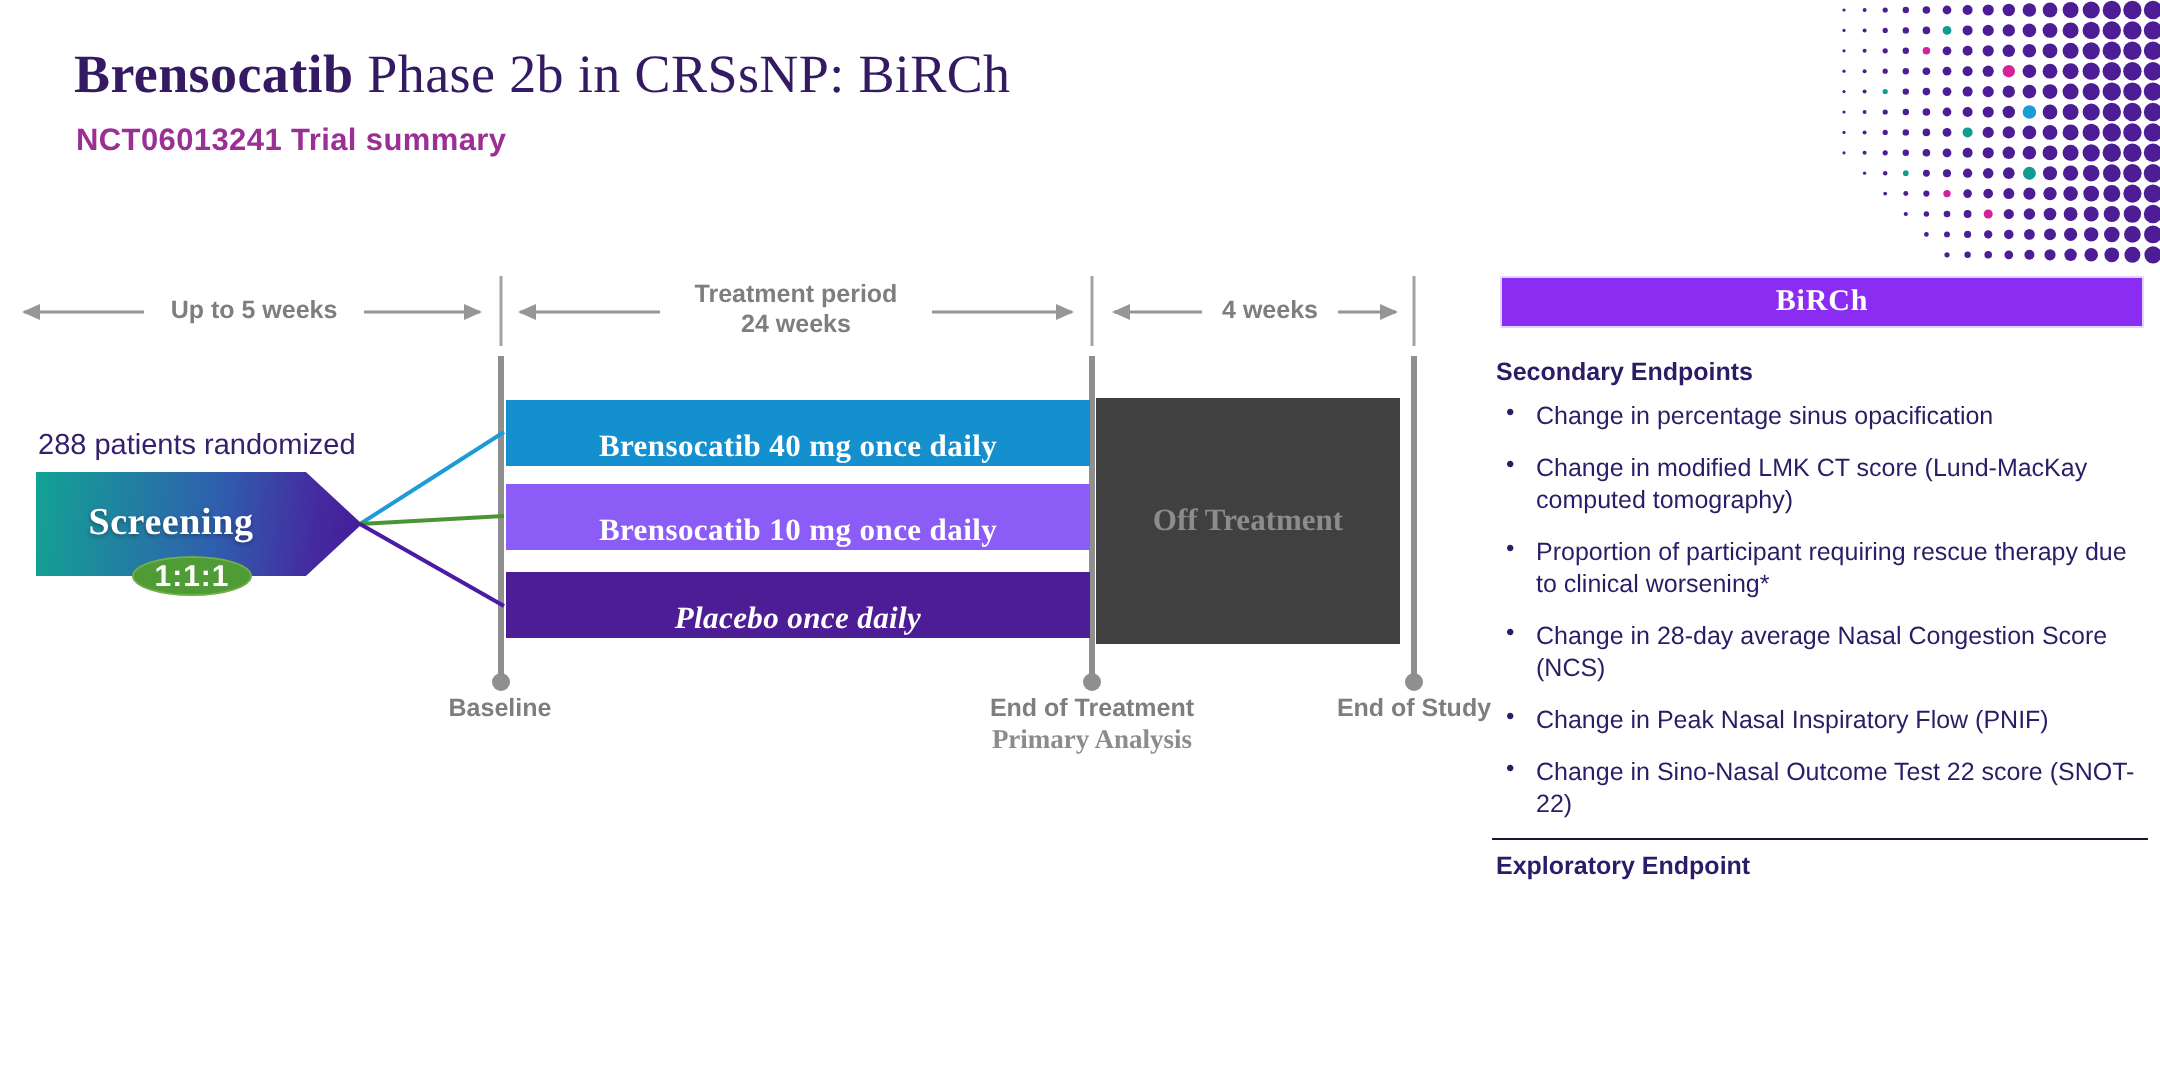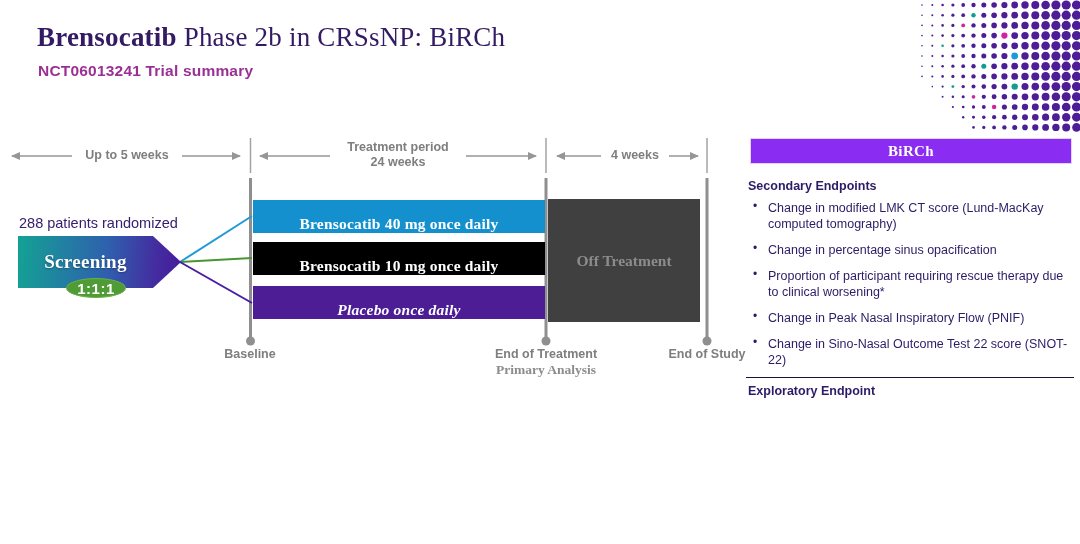--- a/index.html
+++ b/index.html
@@ -39,21 +39,21 @@
   .ratio-badge{position:absolute;left:66px;top:278px;width:58px;height:18px;border-radius:50%;
       background:#4f9b35;border:1px solid #6fae4a;display:flex;align-items:center;justify-content:center;}
   .ratio-badge span{color:#ffffff;font-size:15px;font-weight:700;letter-spacing:.5px;}
 
   
   .arm-bar{position:absolute;left:253px;width:292px;height:33px;display:flex;
            align-items:flex-end;justify-content:center;}
   .arm-bar span{font-family:"Liberation Serif",serif;font-weight:700;font-size:15.5px;
            color:#ffffff;letter-spacing:.2px;}
   .arm-blue{top:200px;background:#1590ce;}
-  .arm-green{top:242px;background:#000000;}
+  .arm-green{top:242px;background:#8b5cf6;}
   .arm-purple{top:286px;background:#4c1d95;font-style:italic;}
 
   
   .off-box{position:absolute;left:548px;top:199px;width:152px;height:123px;background:#404040;
            display:flex;align-items:center;justify-content:center;}
   .off-box span{font-family:"Liberation Serif",serif;font-weight:700;font-size:15.5px;color:#8c8c8c;}
 
   
   .milestone{position:absolute;text-align:center;color:#7e7e7e;font-size:12.5px;font-weight:700;}
   .m-baseline{left:190px;top:347px;width:120px;text-align:center;}
@@ -342,23 +342,24 @@
 
   <aside class="panel">
     <div class="panel-title">
         <span>BiRCh</span>
       </div>
 
 
     <section>
       <h2>Secondary Endpoints</h2>
       <ul>
+        <li>Change in percentage sinus opacification</li>
         <li>Change in modified LMK CT score (Lund-MacKay computed tomography)</li>
-        <li>Change in percentage sinus opacification</li>
         <li>Proportion of participant requiring rescue therapy due to clinical worsening*</li>
+        <li>Change in 28-day average Nasal Congestion Score (NCS)</li>
         <li>Change in Peak Nasal Inspiratory Flow (PNIF)</li>
         <li>Change in Sino-Nasal Outcome Test 22 score (SNOT-22)</li>
       </ul>
     </section>
 
     <section>
       <h2>Exploratory Endpoint</h2>
     </section>
   </aside>
 

